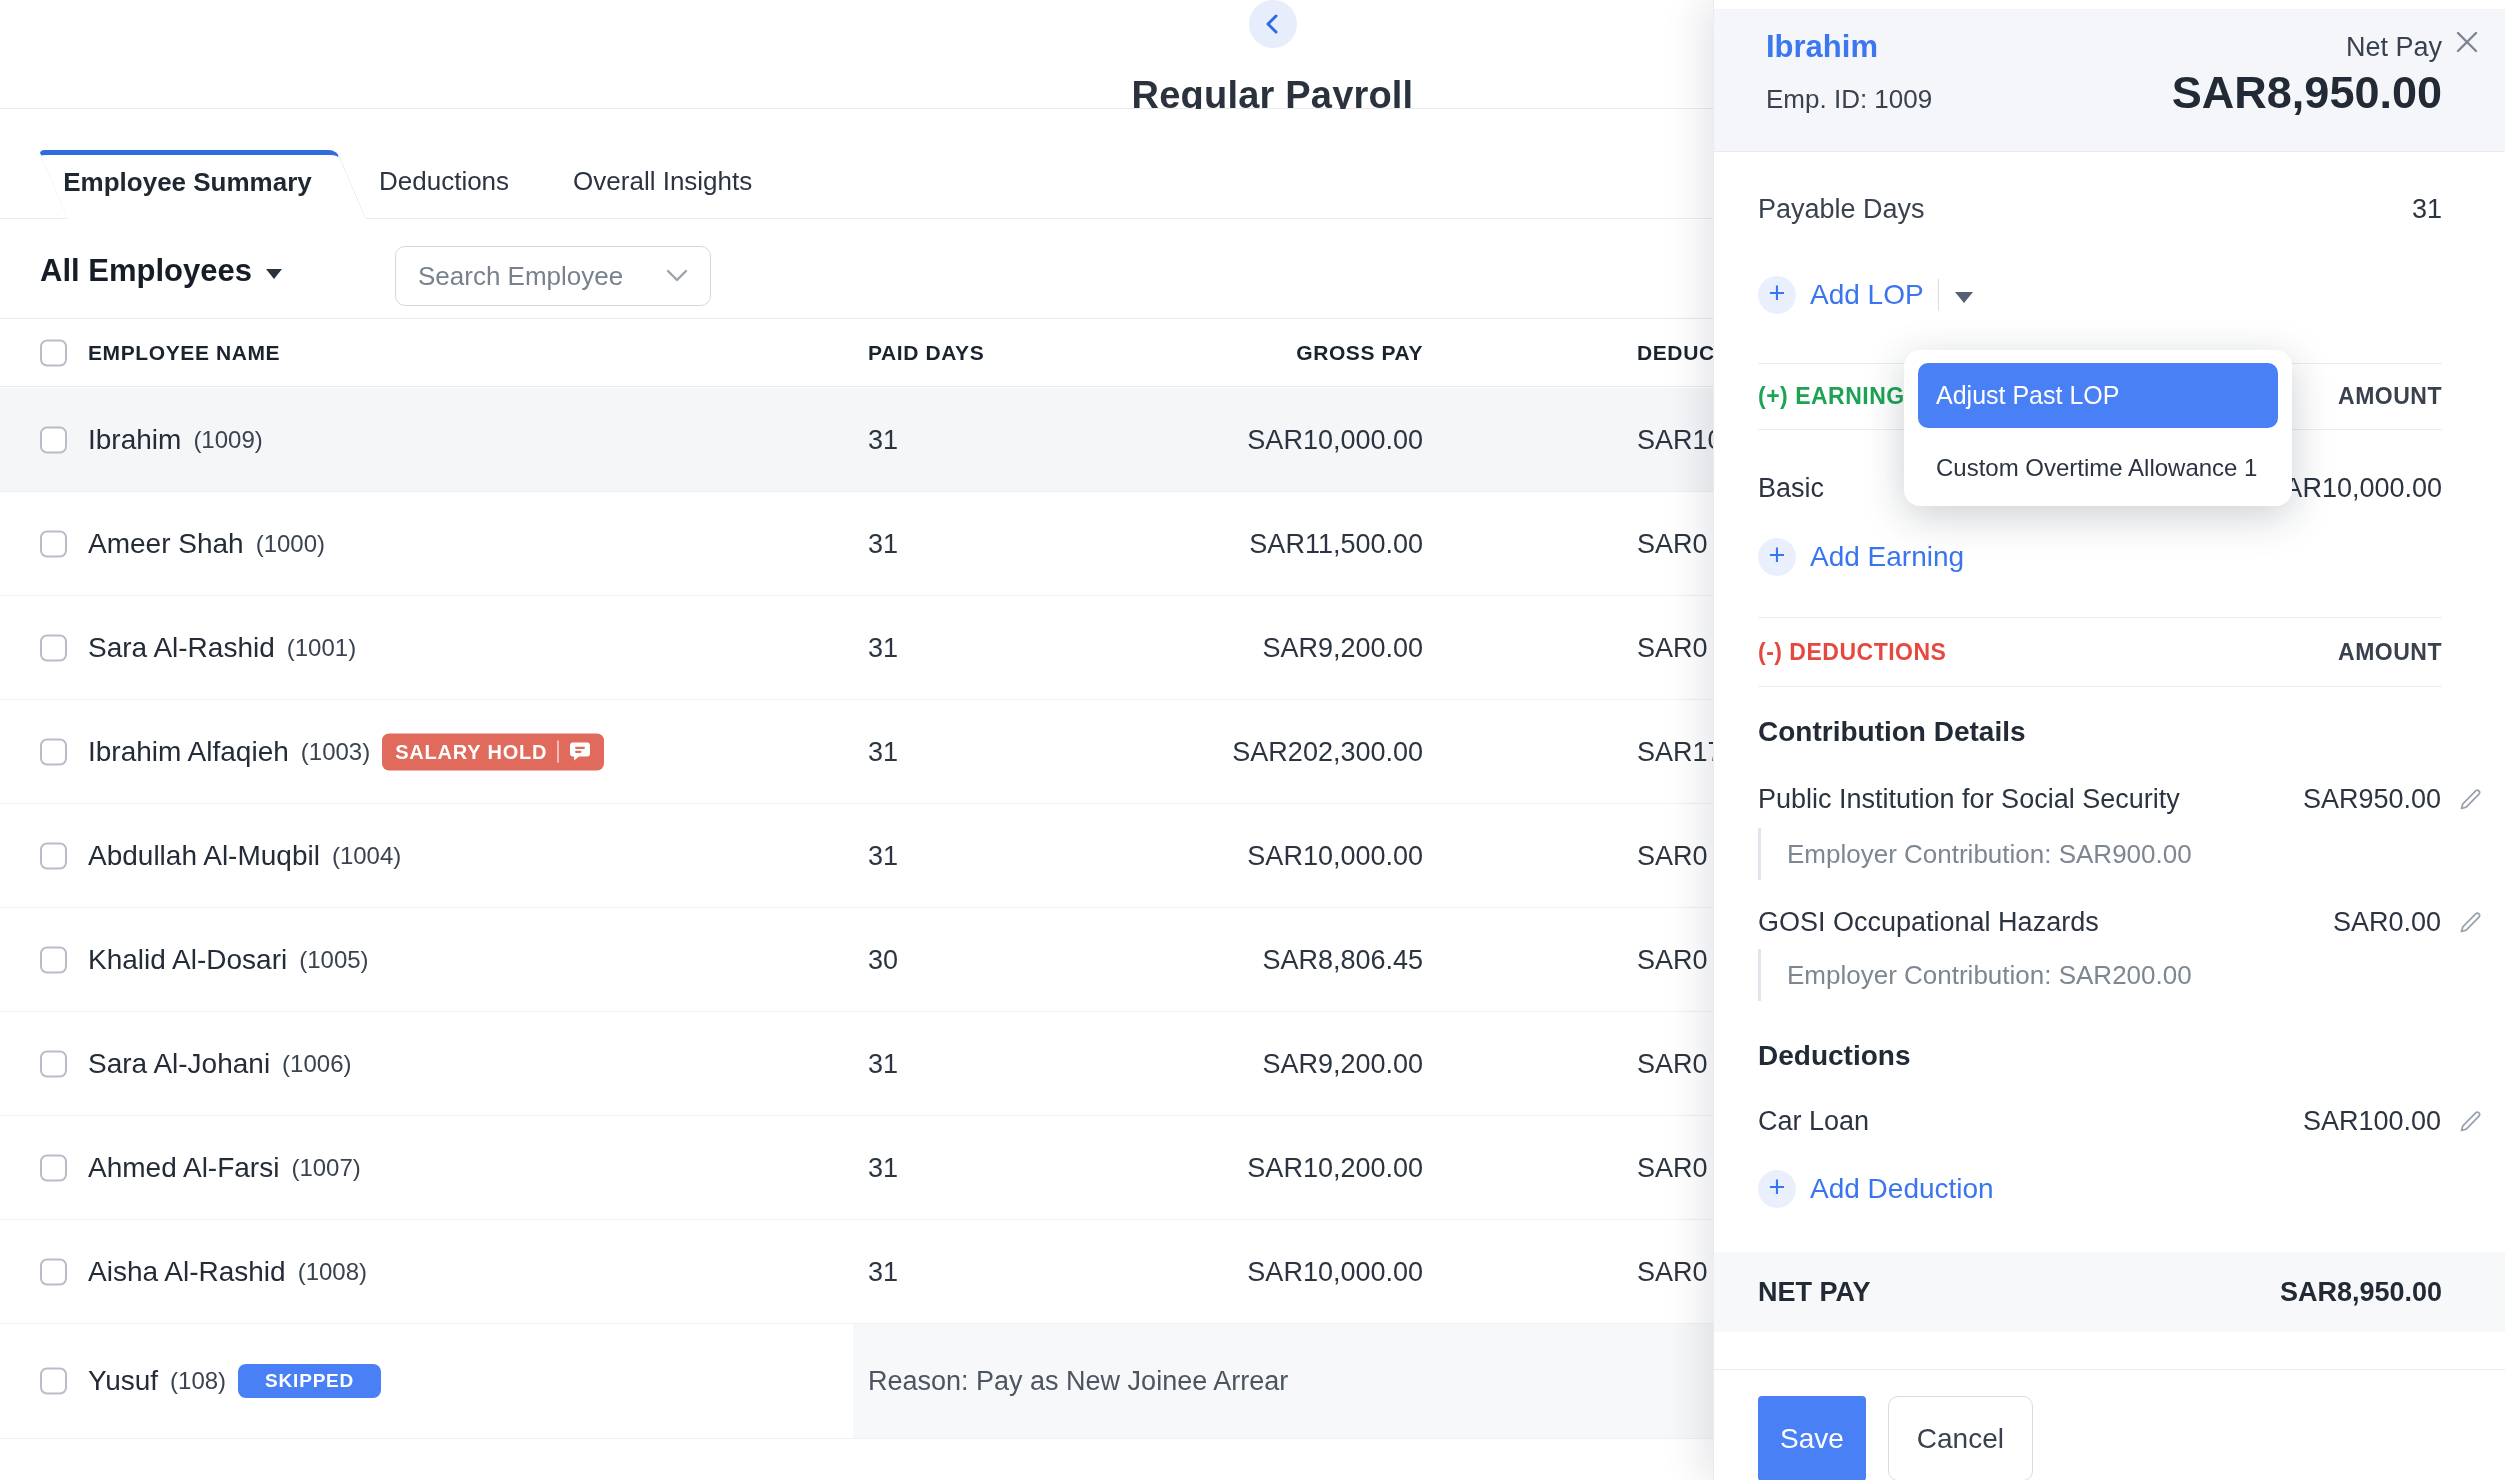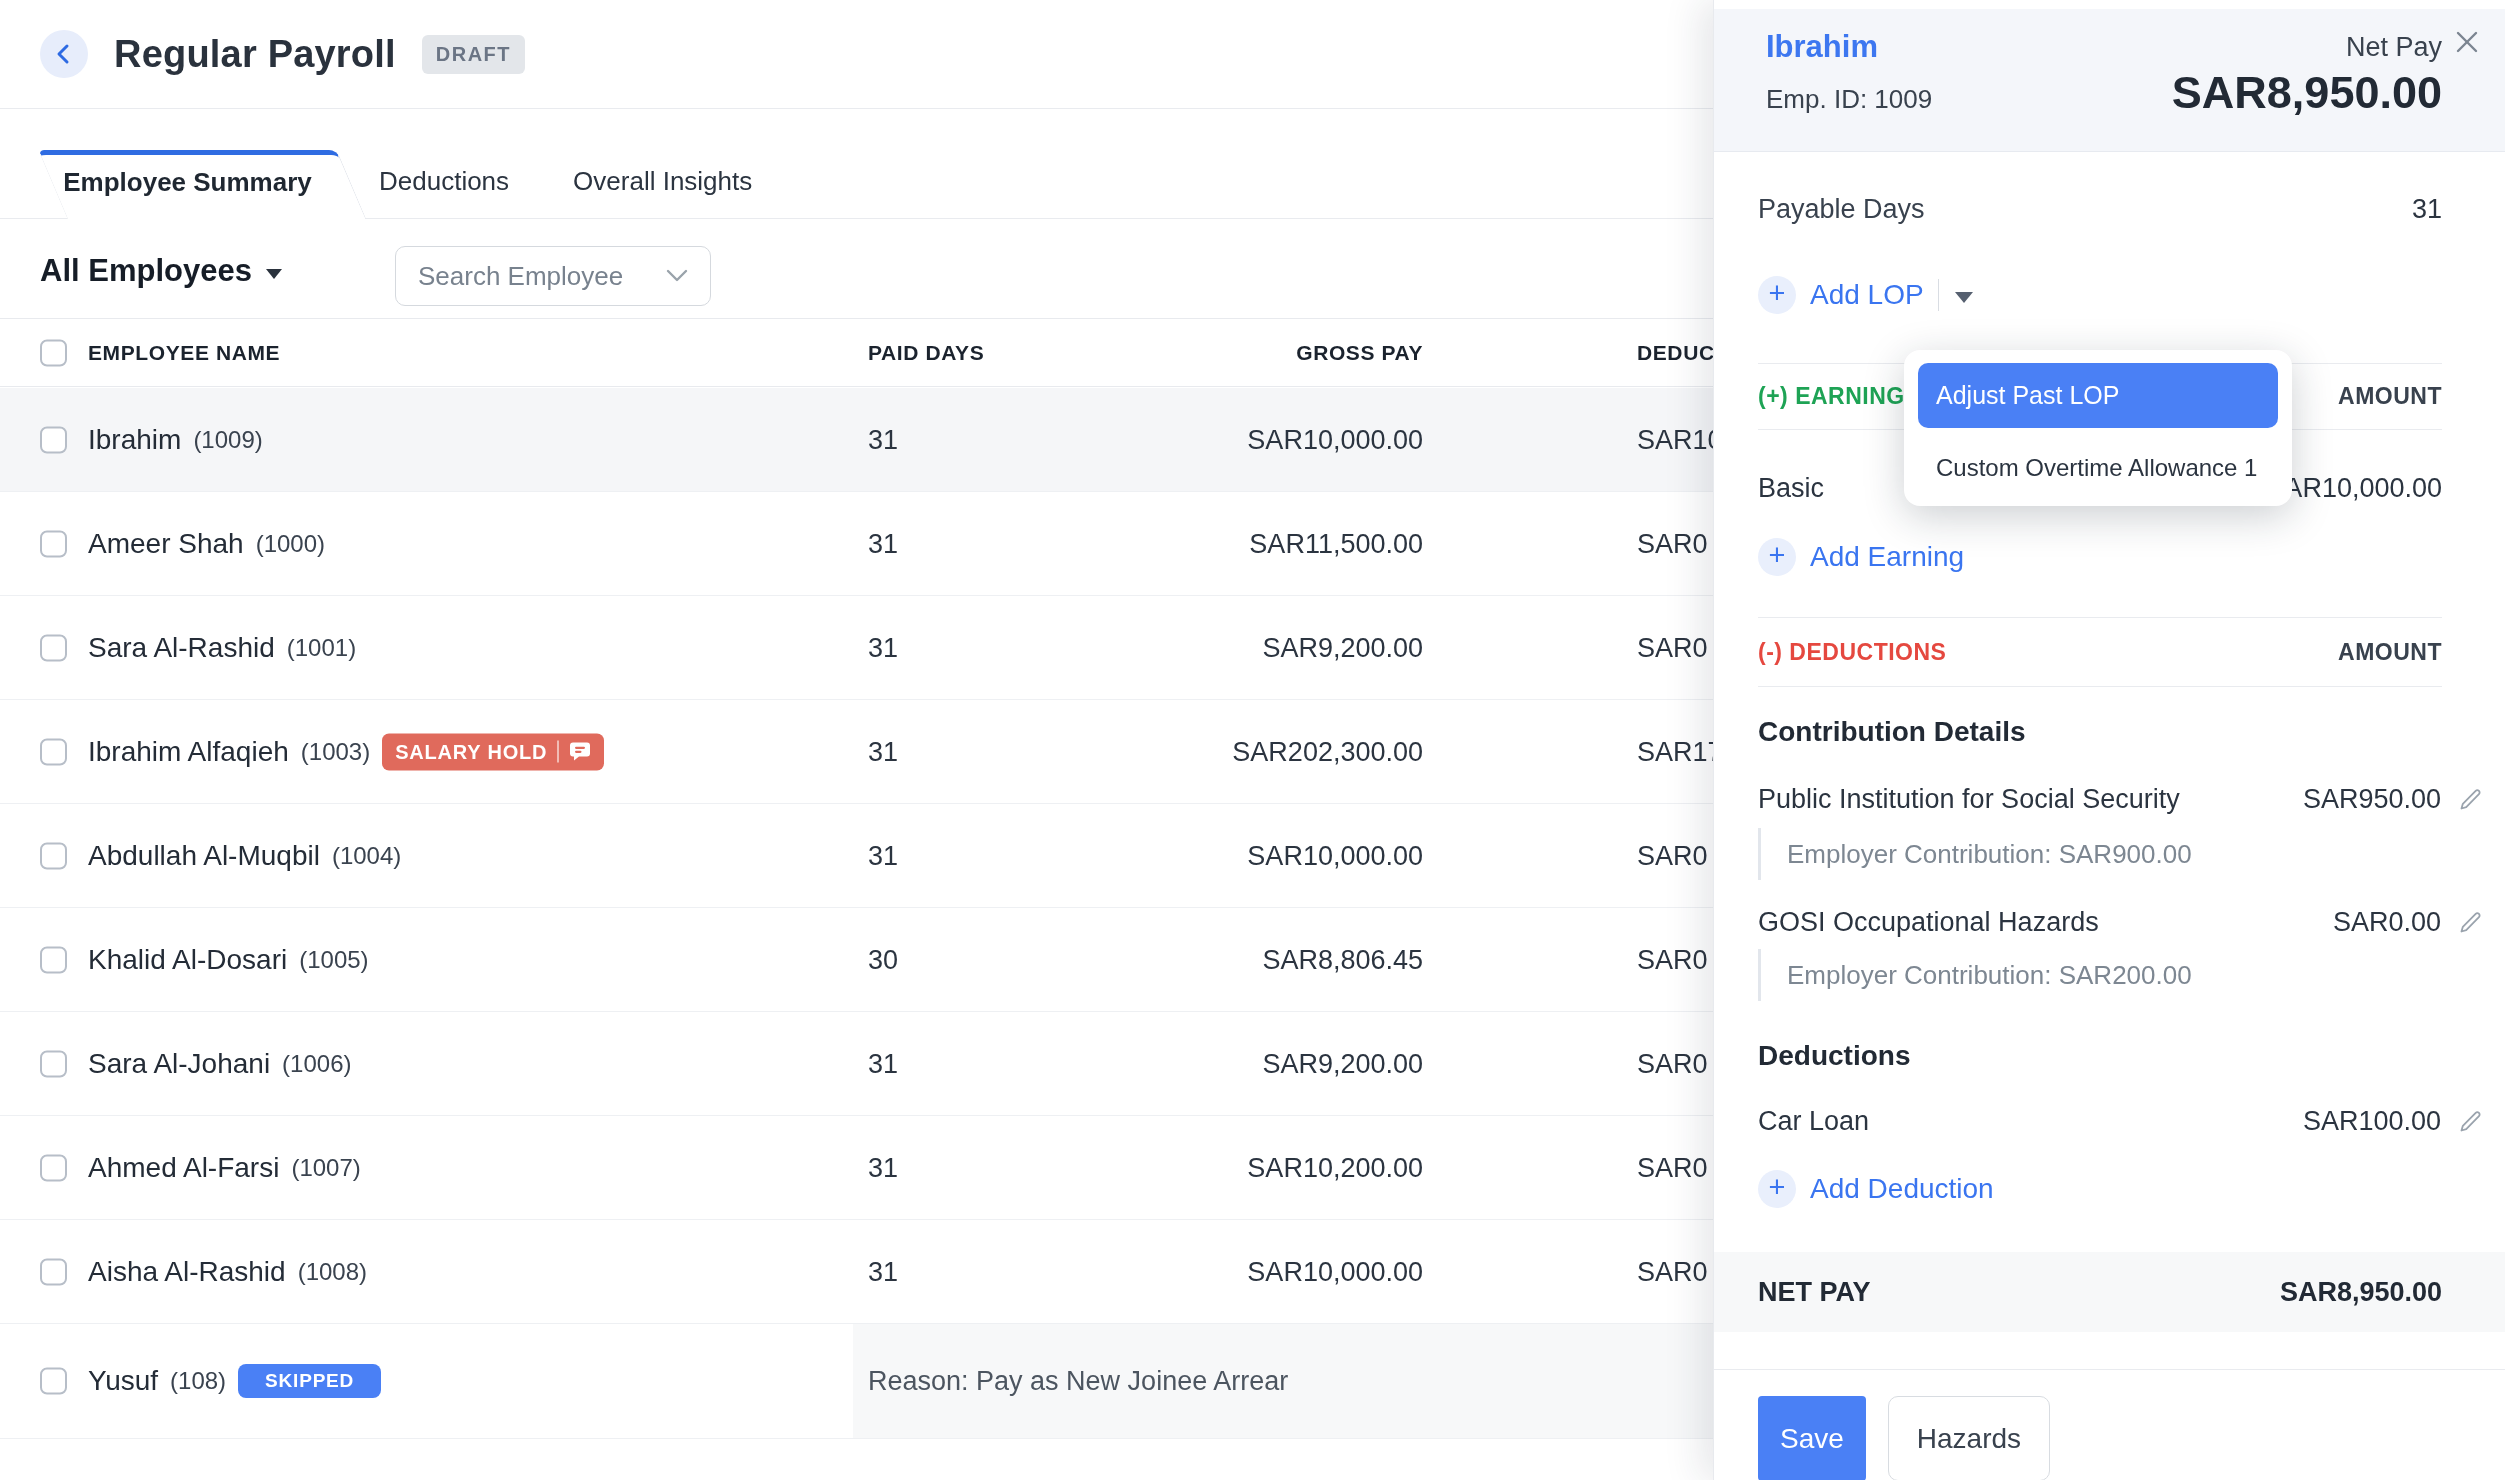--- a/index.html
+++ b/index.html
@@ -3,21 +3,21 @@
 <meta charset="utf-8">
 <style>
   * { margin:0; padding:0; box-sizing:border-box; }
   html,body { width:2505px; height:1481px; }
   body {
     font-family:"Liberation Sans","DejaVu Sans",sans-serif;
     background:#ffffff; color:#242c37; overflow:hidden; position:relative;
   }
   
   .app-header { position:absolute; top:0; left:0; right:0; height:109px;
-    border-bottom:1px solid #e9ebef; background:#fff; display:flex; align-items:center; gap:26px; padding-left:40px; z-index:1; }
+    border-bottom:1px solid #e9ebef; background:#fff; display:flex; align-items:center; gap:26px; padding-left:40px; z-index:1;flex-direction:column; }
   .back-btn { width:48px; height:48px; border-radius:50%; background:#e7edfb; display:flex; align-items:center; justify-content:center; cursor:pointer; flex:none; }
   .page-title { font-size:38px; font-weight:600; color:#2a323d; letter-spacing:0.2px; }
   .draft-badge { background:#e3e6ea; color:#6b7585; font-size:20px; font-weight:600; letter-spacing:1.5px; padding:8px 14px; border-radius:6px; }
   
   .tabstrip { position:absolute; top:109px; left:0; right:0; height:110px; background:#fff;
     border-bottom:1px solid #e9ebef; display:flex; align-items:flex-end; padding-left:38px; z-index:1; }
   .tab-active { position:relative; width:299px; height:69px; margin-bottom:-1px; z-index:2; }
   .tab-active::before { content:""; position:absolute; inset:0; background:#fff;
     border-top:5px solid #2f6ce2; border-right:1px solid #e3e6ec; border-left:1px solid #eef0f3;
     transform:skewX(23deg); transform-origin:0 0; border-radius:6px 8px 0 0; }
@@ -375,21 +375,21 @@
     </span>
   </div>
 
   <div class="netband">
     <span class="nl">NET PAY</span>
     <span class="nv">SAR8,950.00</span>
   </div>
 
   <div class="p-footer">
     <button class="btn-save">Save</button>
-    <button class="btn-cancel">Hazards</button>
+    <button class="btn-cancel">Cancel</button>
   </div>
 
   <div class="lop-menu">
     <div class="lop-item-hl">Adjust Past LOP</div>
     <div class="lop-item">Custom Overtime Allowance 1</div>
   </div>
 
 </div>
 
 

